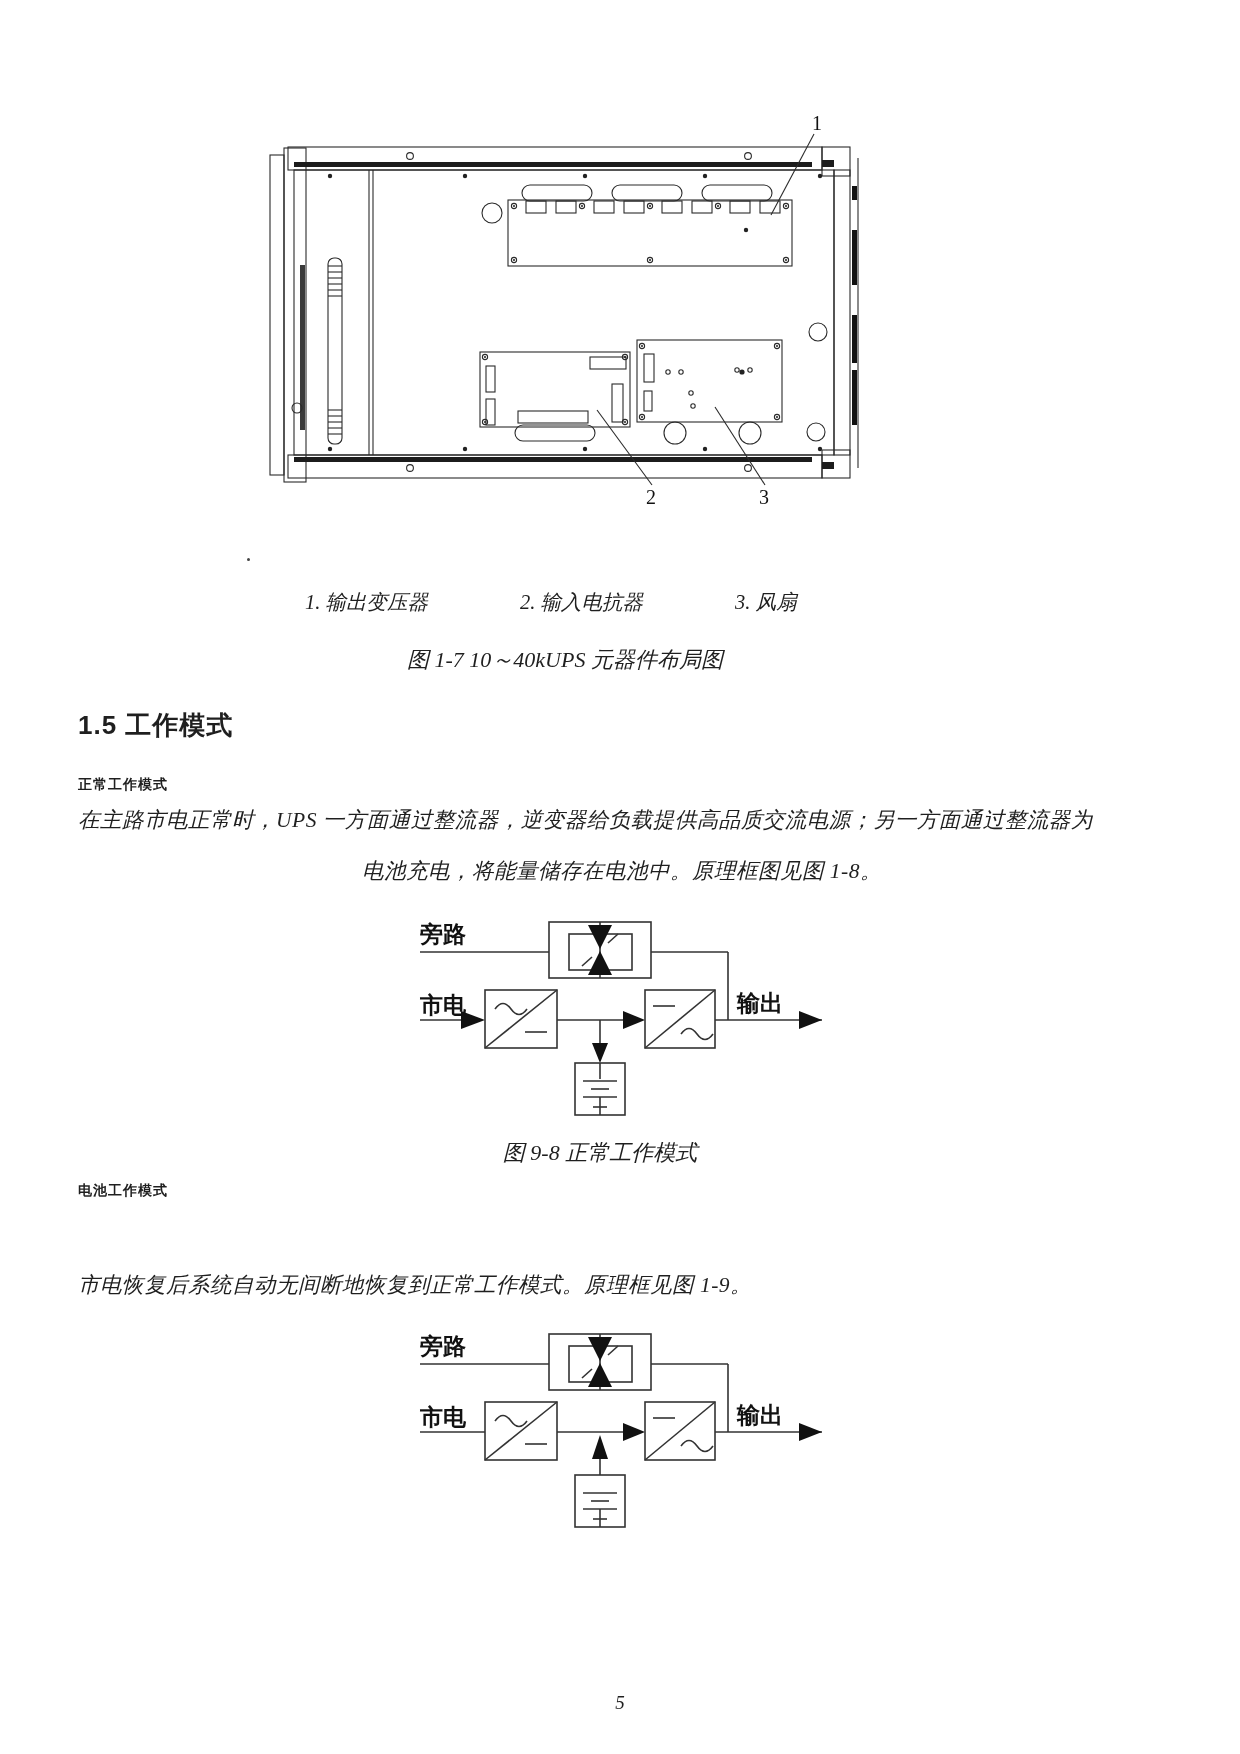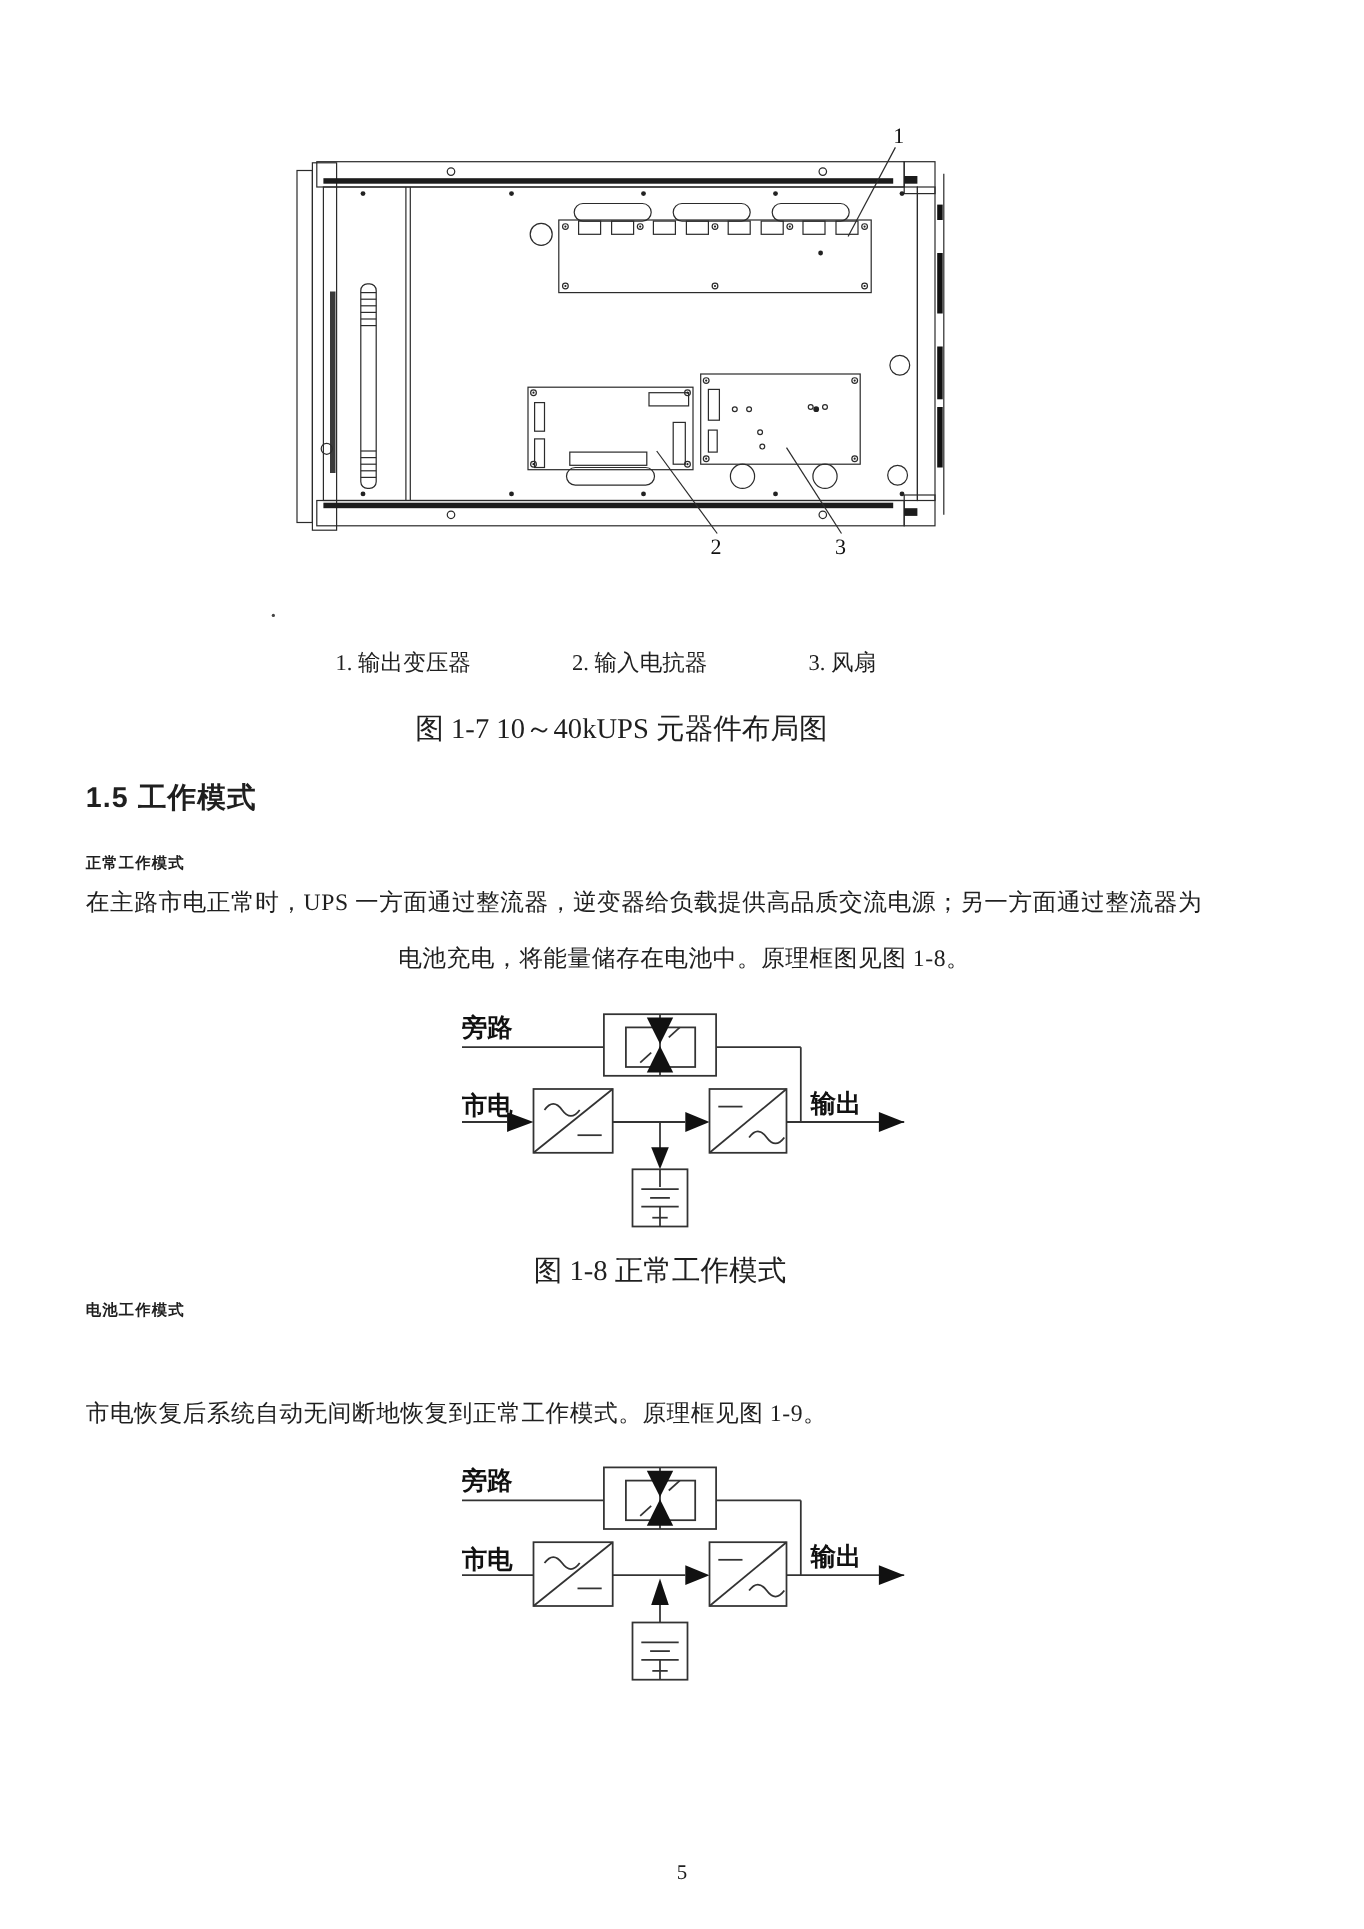--- a/index.html
+++ b/index.html
@@ -1,22 +1,22 @@
 <!DOCTYPE html>
 <html><head>
 <meta charset="utf-8">
 <style>
   html,body{margin:0;padding:0;background:#ffffff;}
   .page{position:relative;width:1240px;height:1754px;background:#ffffff;overflow:hidden;
         color:#1f1f1f;}
   .abs{position:absolute;}
-  .serif{font-family:"Liberation Serif","DejaVu Serif",serif;}
+  .serif{font-family:"Liberation Serif","DejaVu Serif",serif;font-style:italic;}
   .sans{font-family:"Liberation Sans","DejaVu Sans",sans-serif;}
   .para-line{left:78px;width:1088px;font-size:21.5px;line-height:33px;letter-spacing:0.5px;}
-  .caption{text-align:center;font-size:26px;}
+  .caption{text-align:center;font-size:22px;}
   .legend-item{font-size:20.5px;}
   .h-main{font-size:26px;font-weight:700;letter-spacing:1px;}
   .h-sub{font-size:14px;font-weight:700;letter-spacing:1px;}
   svg{position:absolute;overflow:visible;}
   .dlabel{font:700 23px "Liberation Sans","DejaVu Sans",sans-serif;fill:#111;}
   .callout{font:400 20px "Liberation Serif","DejaVu Serif",serif;fill:#111;}
   .stray-dot{width:3px;height:3px;border-radius:50%;background:#444;}
   .pagenum{left:0;width:1240px;text-align:center;font-size:19px;}
 </style>
 </head>
@@ -236,21 +236,21 @@
         <line x1="188" y1="192" x2="222" y2="192"></line>
         <line x1="198" y1="202" x2="212" y2="202"></line>
         <line x1="205" y1="192" x2="205" y2="210"></line>
       </g>
     </g>
     <text class="dlabel" x="25" y="37">旁路</text>
     <text class="dlabel" x="25" y="108">市电</text>
     <text class="dlabel" x="342" y="106">输出</text>
   </svg>
 
-  <div class="abs serif caption" style="left:100px;top:1138px;width:1000px;">图 1-8  正常工作模式</div>
+  <div class="abs serif caption" style="left:100px;top:1138px;width:1000px;">图 9-8  正常工作模式</div>
 
   <div class="abs sans h-sub" style="left:78px;top:1182px;">电池工作模式</div>
   <div class="abs serif para-line" style="top:1269px;">市电恢复后系统自动无间断地恢复到正常工作模式。原理框见图 1-9。</div>
 
   <svg style="left:395px;top:1317px;" width="460" height="235" viewBox="0 0 460 235">
     <g stroke="#333" stroke-width="1.6" fill="none">
 
       <line x1="25" y1="47" x2="154" y2="47"></line>
       <g>
         <rect x="154" y="17" width="102" height="56"></rect>

